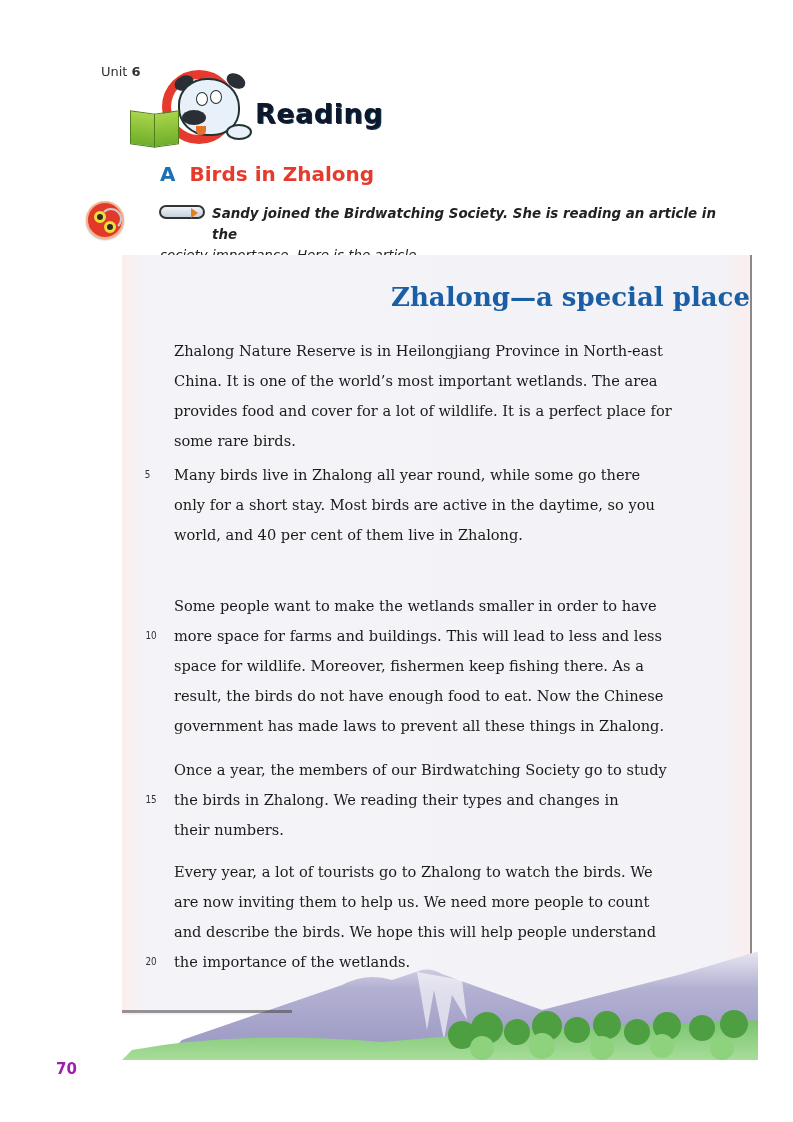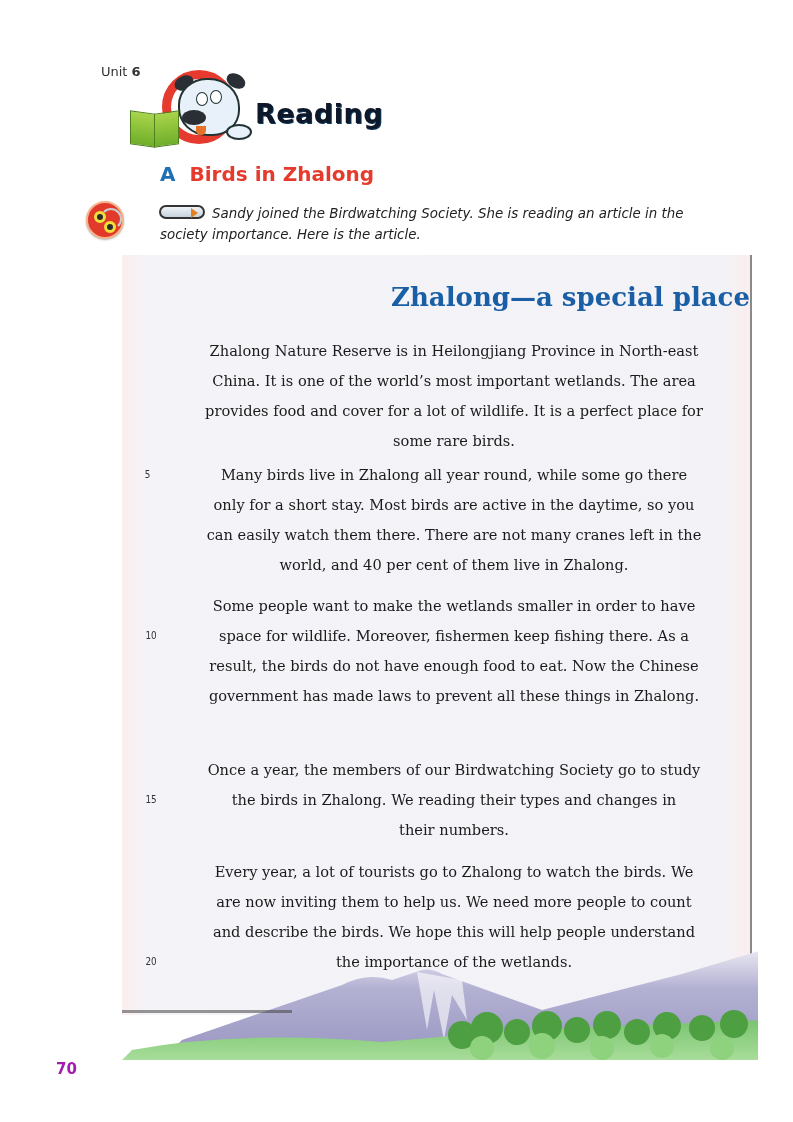--- a/index.html
+++ b/index.html
@@ -67,38 +67,38 @@
     position:absolute; left:159px; top:205px; width:46px; height:14px;
     border:2px solid #333; border-radius:8px; background:linear-gradient(180deg,#eef3f7,#c6d3dd); box-sizing:border-box;
   }
   .play-pill .tri { position:absolute; right:5px; top:1px; width:0; height:0;
     border-top:5px solid transparent; border-bottom:5px solid transparent; border-left:7px solid #e67e22; }
 
   .intro {
     position:absolute; left:160px; top:203px; width:580px;
     font-family:"DejaVu Sans", sans-serif; font-style:italic; font-size:13.4px; line-height:21px; color:#222;
   }
-  .intro .line1 { padding-left:52px; display:block; }
+  .intro .line1 { padding-left:52px; display:block;font-weight:bold; }
 
   .card {
     position:absolute; left:122px; top:255px; width:628px; height:760px;
     background:linear-gradient(90deg,#fbeeee 0px,#f4f3f8 22px,#f2f2f7 600px,#fbeeee 628px);
     border-right:2px solid #8a8a8a;
   }
 
   .article-title {
     position:absolute; left:122px; top:282px; width:628px; text-align:right;
     font-family:"DejaVu Serif", serif; font-weight:bold; font-size:26px; color:#1a5fa6;
   }
 
   .para {
     position:absolute; left:174px; width:560px;
     font-family:"DejaVu Serif", serif; font-size:14.6px; line-height:30px; color:#1b1b1b;
   }
-  .para .ln { display:block; white-space:nowrap; position:relative;text-align:center; }
+  .para .ln { display:block; white-space:nowrap; position:relative; }
   .lnum {
     position:absolute; left:-30px; top:0;
     font-family:"DejaVu Sans", sans-serif; font-size:11px; color:#333; transform:scaleX(.8);
   }
 
   .scenery { position:absolute; left:122px; top:940px; width:636px; height:120px; overflow:hidden; }
   .page-number {
     position:absolute; left:56px; top:1060px;
     font-family:"DejaVu Sans", sans-serif; font-weight:bold; font-size:15px; color:#a21caf;
   }
@@ -191,27 +191,26 @@
 <div class="para" style="top:336px">
   <span class="ln"><span class="lnum"></span><span>Zhalong Nature Reserve is in Heilongjiang Province in North-east</span></span>
   <span class="ln"><span class="lnum"></span><span>China. It is one of the world’s most important wetlands. The area</span></span>
   <span class="ln"><span class="lnum"></span><span>provides food and cover for a lot of wildlife. It is a perfect place for</span></span>
   <span class="ln"><span class="lnum"></span><span>some rare birds.</span></span>
 </div>
 
 <div class="para" style="top:460px">
   <span class="ln"><span class="lnum">5</span><span>Many birds live in Zhalong all year round, while some go there</span></span>
   <span class="ln"><span class="lnum"></span><span>only for a short stay. Most birds are active in the daytime, so you</span></span>
-  <span class="ln"><span class="lnum"></span><span>can easily watch them there. There are not many cranes left in the</span></span>
   <span class="ln"><span class="lnum"></span><span>world, and 40 per cent of them live in Zhalong.</span></span>
 </div>
 
 <div class="para" style="top:591px">
   <span class="ln"><span class="lnum"></span><span>Some people want to make the wetlands smaller in order to have</span></span>
-  <span class="ln"><span class="lnum">10</span></span>
+  <span class="ln"><span class="lnum">10</span><span>more space for farms and buildings. This will lead to less and less</span></span>
   <span class="ln"><span class="lnum"></span><span>space for wildlife. Moreover, fishermen keep fishing there. As a</span></span>
   <span class="ln"><span class="lnum"></span><span>result, the birds do not have enough food to eat. Now the Chinese</span></span>
   <span class="ln"><span class="lnum"></span><span>government has made laws to prevent all these things in Zhalong.</span></span>
 </div>
 
 <div class="para" style="top:755px">
   <span class="ln"><span class="lnum"></span><span>Once a year, the members of our Birdwatching Society go to study</span></span>
   <span class="ln"><span class="lnum">15</span><span>the birds in Zhalong. We reading their types and changes in</span></span>
   <span class="ln"><span class="lnum"></span><span>their numbers.</span></span>
 </div>

